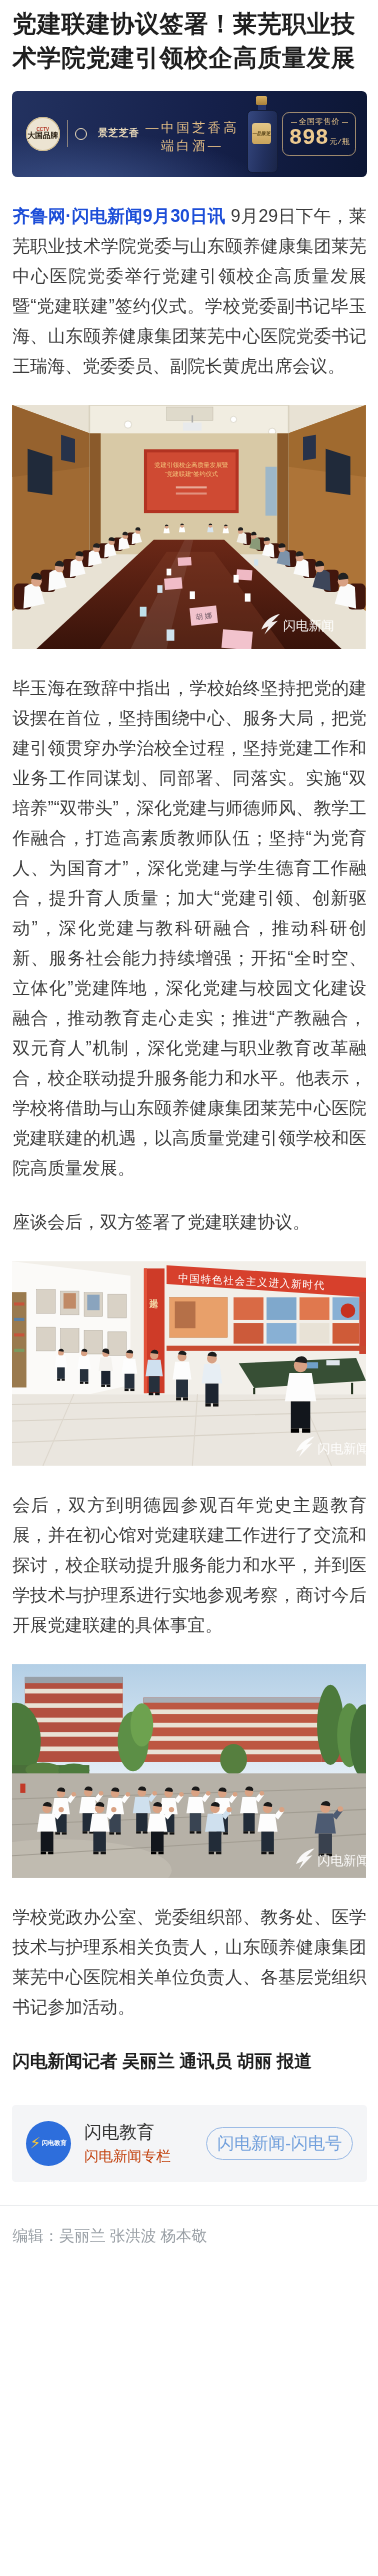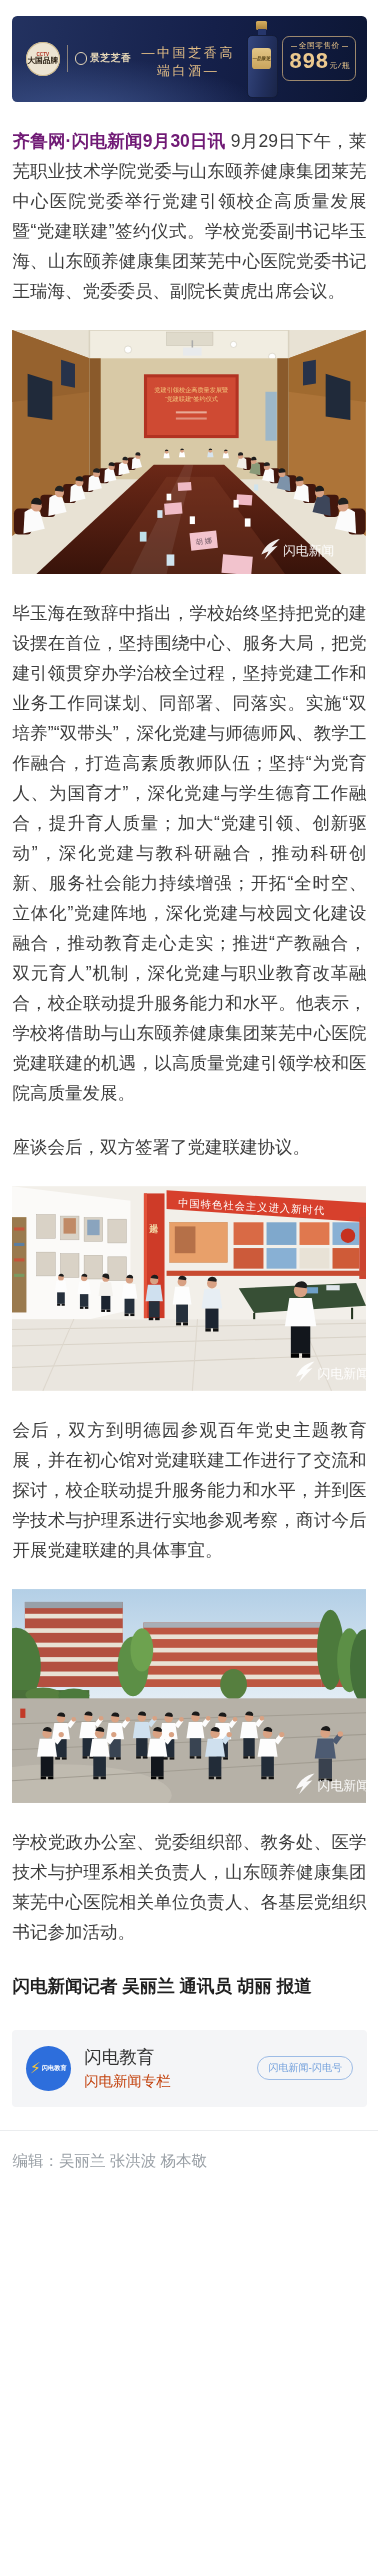--- a/index.html
+++ b/index.html
@@ -11,59 +11,60 @@
   
   .ad{position:relative;margin-top:15.5px;height:86px;border-radius:5.2px;overflow:hidden;
       background:radial-gradient(120% 150% at 18% 115%,#3a4f86 0%,rgba(58,79,134,0) 45%),
                  linear-gradient(100deg,#233260 0%,#15204a 55%,#0c1634 100%);
       display:flex;align-items:center;}
   .ad-logos{display:flex;align-items:center;margin-left:13.4px;flex:0 0 auto;}
   .ad-logo-circle{width:34px;height:34px;border-radius:50%;background:#ece4d2;display:flex;flex-direction:column;align-items:center;justify-content:center;box-shadow:0 0 0 1px #cdb98c inset;}
   .ad-logo-circle .cctv{font-size:4.6px;color:#b03424;font-weight:700;}
   .ad-logo-circle .brand{font-size:7.7px;font-weight:700;color:#2a2013;line-height:1.1;}
   .ad-sep{width:0.5px;height:27px;background:rgba(222,195,148,.55);margin:0 7.2px;}
-  .ad-logo2{display:flex;align-items:center;color:#e6d7b8;font-size:9.8px;font-weight:700;letter-spacing:0.5px;}
+  .ad-logo2{display:flex;align-items:center;color:#e6d7b8;font-size:9.8px;font-weight:700;letter-spacing:0.5px;gap:8px;}
   .ad-logo2 .ring{width:10.3px;height:10.3px;border:1px solid #e6d7b8;border-radius:50%;margin-right:3.1px;display:inline-block;}
   .ad-center{flex:1;text-align:center;margin:0 3.1px;}
   .ad-headline{font-size:21px;font-weight:700;color:#eac488;letter-spacing:1px;text-shadow:0 1px 1.5px rgba(0,0,0,.35);}
   .ad-subline{margin-top:6.2px;font-size:13px;color:#e2bd85;letter-spacing:2.6px;}
   .ad-bottle{position:relative;width:33px;height:76px;flex:0 0 auto;margin-right:4.1px;}
   .ad-cap{position:absolute;left:10.8px;top:0;width:11.3px;height:9.3px;background:linear-gradient(#d8b061,#a8803a);border-radius:1.5px;}
   .ad-neck{position:absolute;left:12.4px;top:8.8px;width:8.2px;height:6.2px;background:#26366b;}
   .ad-body{position:absolute;left:2.1px;top:14px;width:29px;height:61px;background:linear-gradient(100deg,#35477f,#22305e 60%,#1a2548);border:0.5px solid #141d3a;border-radius:5.2px;}
   .ad-label{position:absolute;left:7.2px;top:27px;width:18.5px;height:21.6px;background:linear-gradient(#e3c687,#c9a45c);border-radius:3.1px;display:flex;align-items:center;justify-content:center;font-size:4.6px;font-weight:700;color:#513f14;text-align:center;line-height:1.2;}
   .ad-price{flex:0 0 auto;margin-right:10.3px;text-align:center;border:0.5px solid rgba(233,197,137,.65);border-radius:7.2px;padding:4.1px 5.2px 5.2px;font-family:Liberation Mono, monospace;}
   .ad-price-top{font-size:7.7px;color:#e9c589;letter-spacing:0.5px;}
   .ad-price-top:before,.ad-price-top:after{content:"";display:inline-block;width:6.2px;height:0.5px;background:rgba(233,197,137,.7);vertical-align:middle;margin:0 2.1px;}
   .ad-price-main{margin-top:1px;color:#ecc98f;}
   .ad-price-main .num{font-size:22px;font-weight:700;line-height:1;}
   .ad-price-main .unit{font-size:7.7px;margin-left:1px;}
   
   p.body{font-size:17.5px;line-height:30px;color:#3c3c3c;text-align:justify;margin:24px 0;}
-  p.body b{color:#701a75;}
+  p.body b{color:#1d4ed8;}
   figure{margin:24px 0;}
   figure svg{display:block;}
   .reporter{font-size:17.5px;line-height:30px;font-weight:700;color:#1f1f1f;margin:24px 0;}
   
   .pub-card{margin-top:29px;background:#f4f5f7;border-radius:4.1px;padding:15.5px 13.4px;display:flex;align-items:center;}
   .avatar{width:45px;height:45px;border-radius:50%;background:#2d6edc;flex:0 0 auto;display:flex;align-items:center;justify-content:center;}
   .avatar .bolt{font-size:15.5px;color:#f4c53d;font-weight:700;margin-right:1px;font-style:italic;}
   .avatar .av-txt{font-size:6.2px;color:#fff;font-weight:700;}
   .pub-info{margin-left:13.4px;flex:1;}
   .pub-name{font-size:17.5px;color:#333;}
   .pub-desc{font-size:14.4px;color:#c2410c;margin-top:3px;}
-  .pub-badge{border:1px solid #9dbce6;color:#72a0dc;border-radius:515px;padding:4.1px 10.3px;font-size:10px;white-space:nowrap;background:transparent;text-align:right;}
+  .pub-badge{border:1px solid #9dbce6;color:#72a0dc;border-radius:515px;padding:4.1px 10.3px;font-size:17px;white-space:nowrap;background:transparent;text-align:right;}
   .divider{height:1px;background:#ebedef;margin-top:23px;}
   .editor{padding:20.6px 12.4px 30px;font-size:15.5px;color:#9aa0a6;}
 </style>
 </head>
 <body>
 
 <div class="container">
 
+  <h1 class="title">党建联建协议签署！莱芜职业技术学院党建引领校企高质量发展</h1>
 
 
   <div class="ad">
     <div class="ad-logos">
       <div class="ad-logo-circle">
         <span class="cctv">CCTV</span>
         <span class="brand">大国品牌</span>
       </div>
       <div class="ad-sep"></div>
       <div class="ad-logo2">

